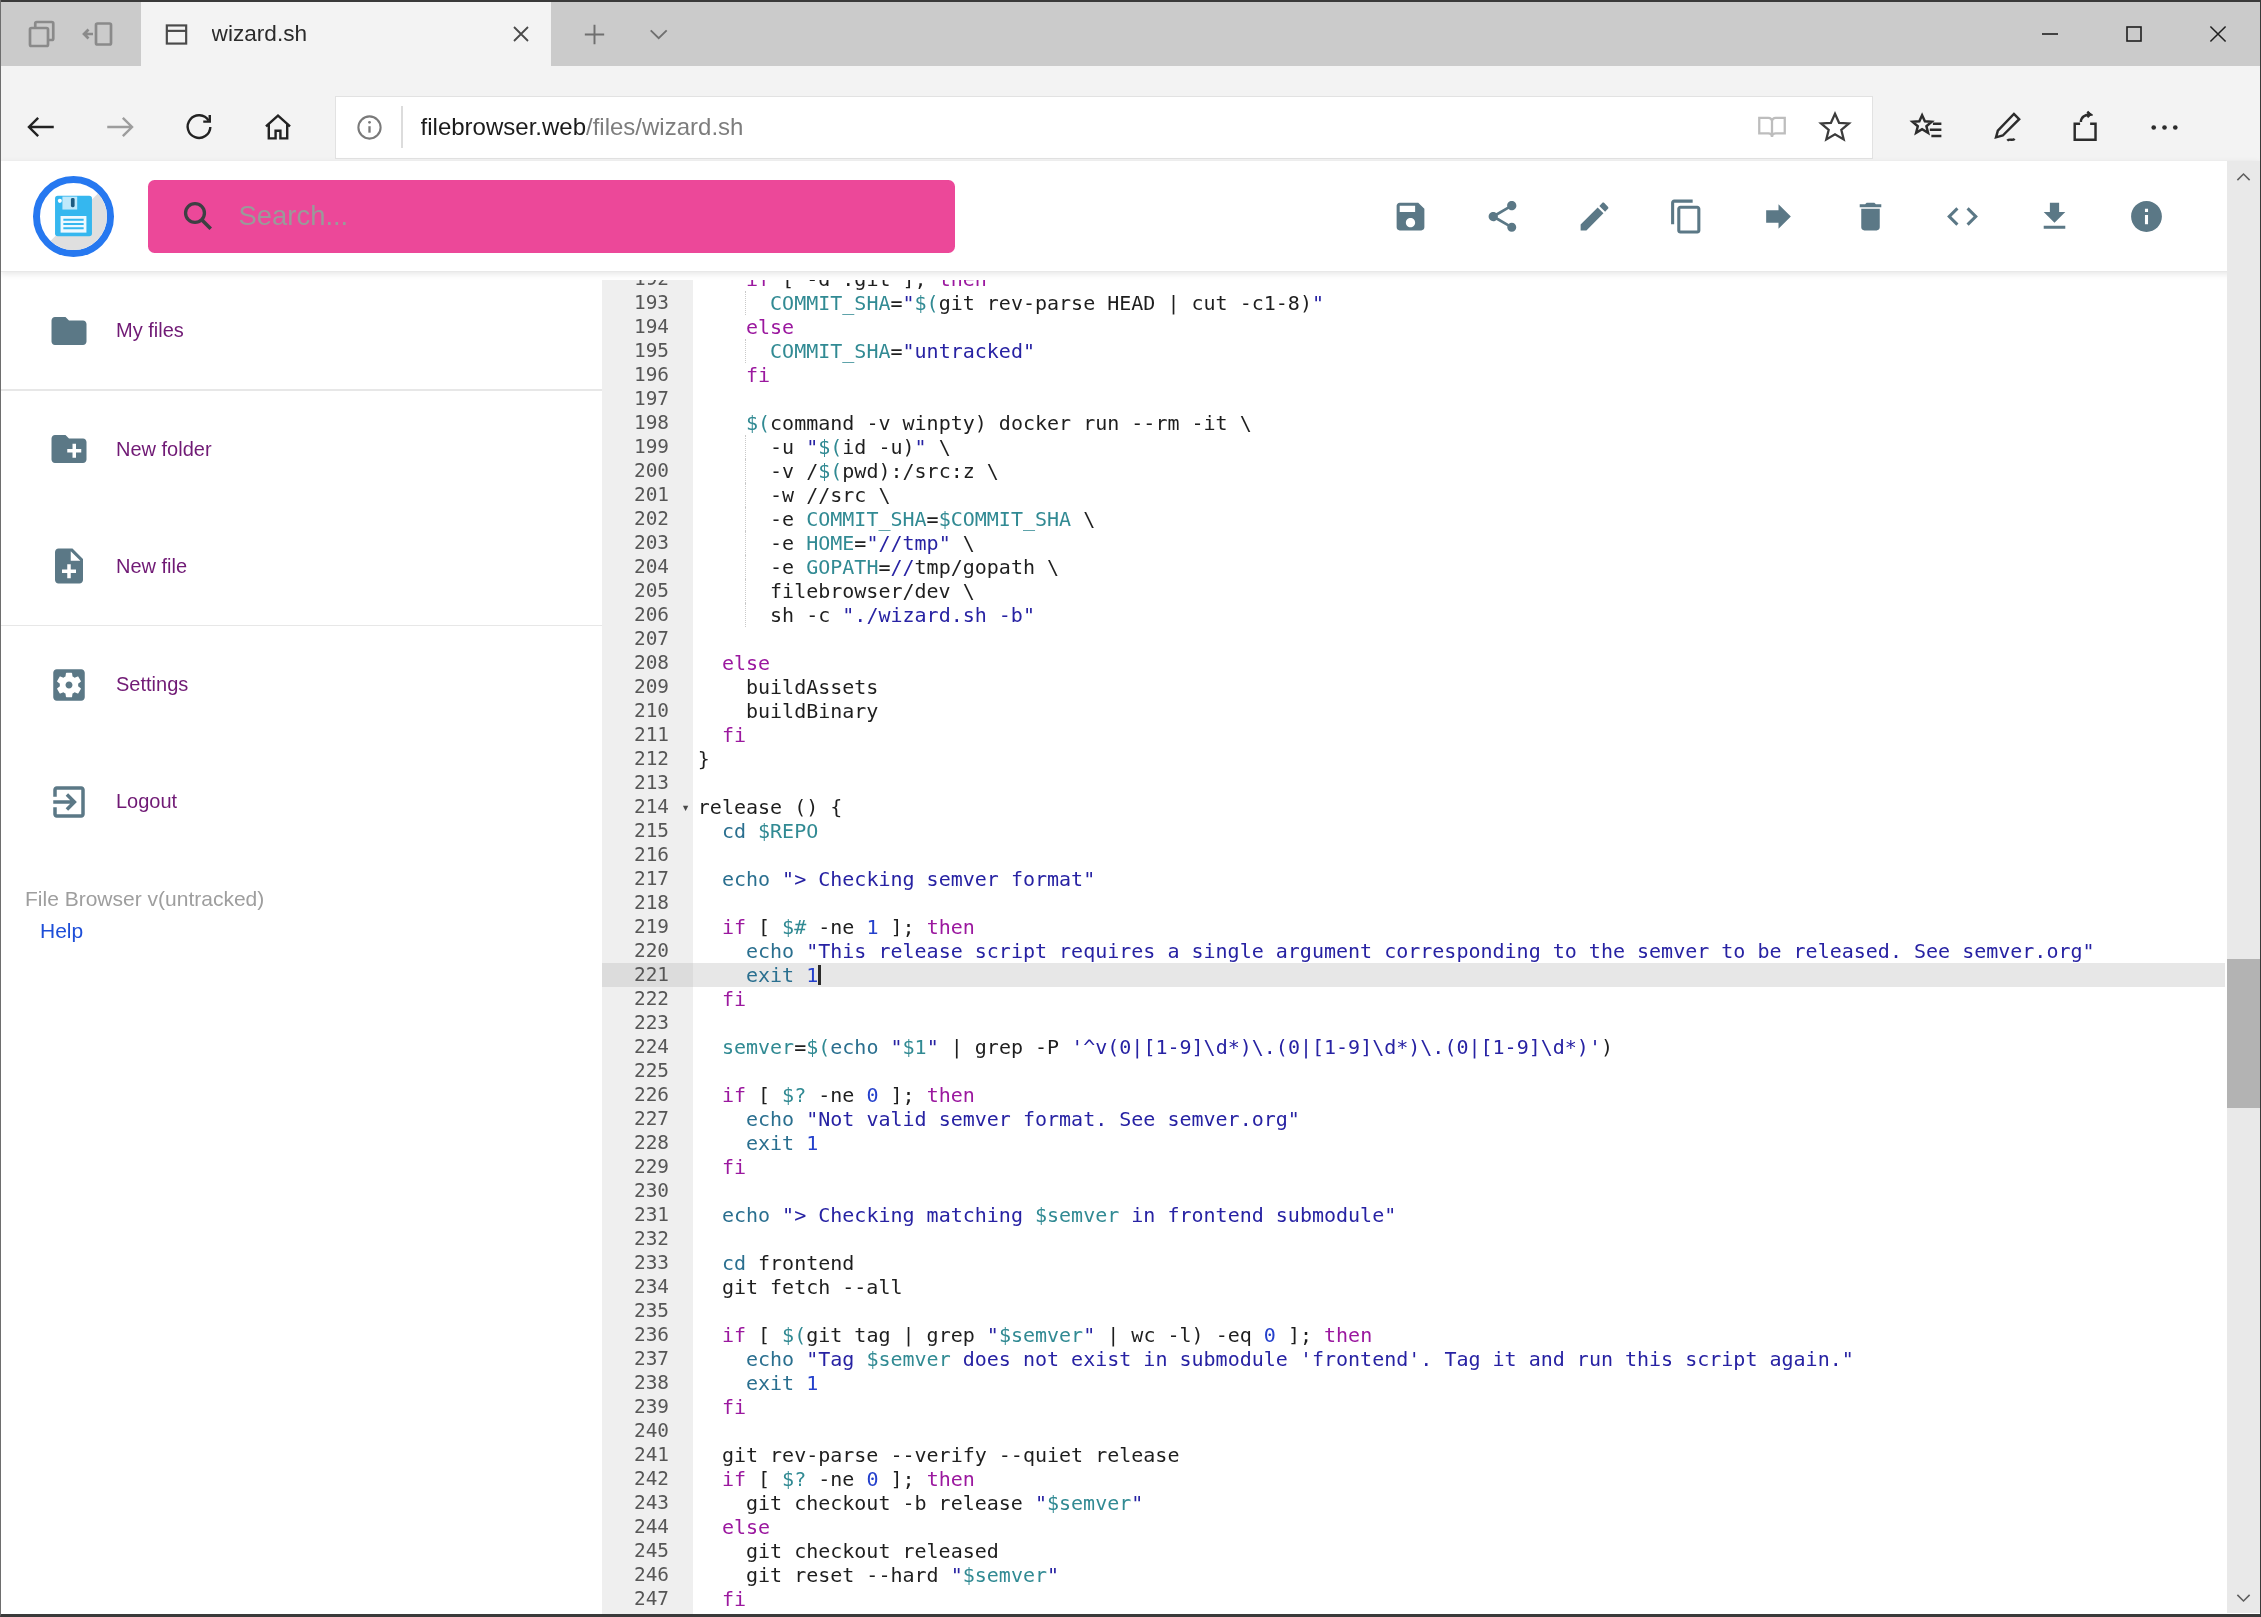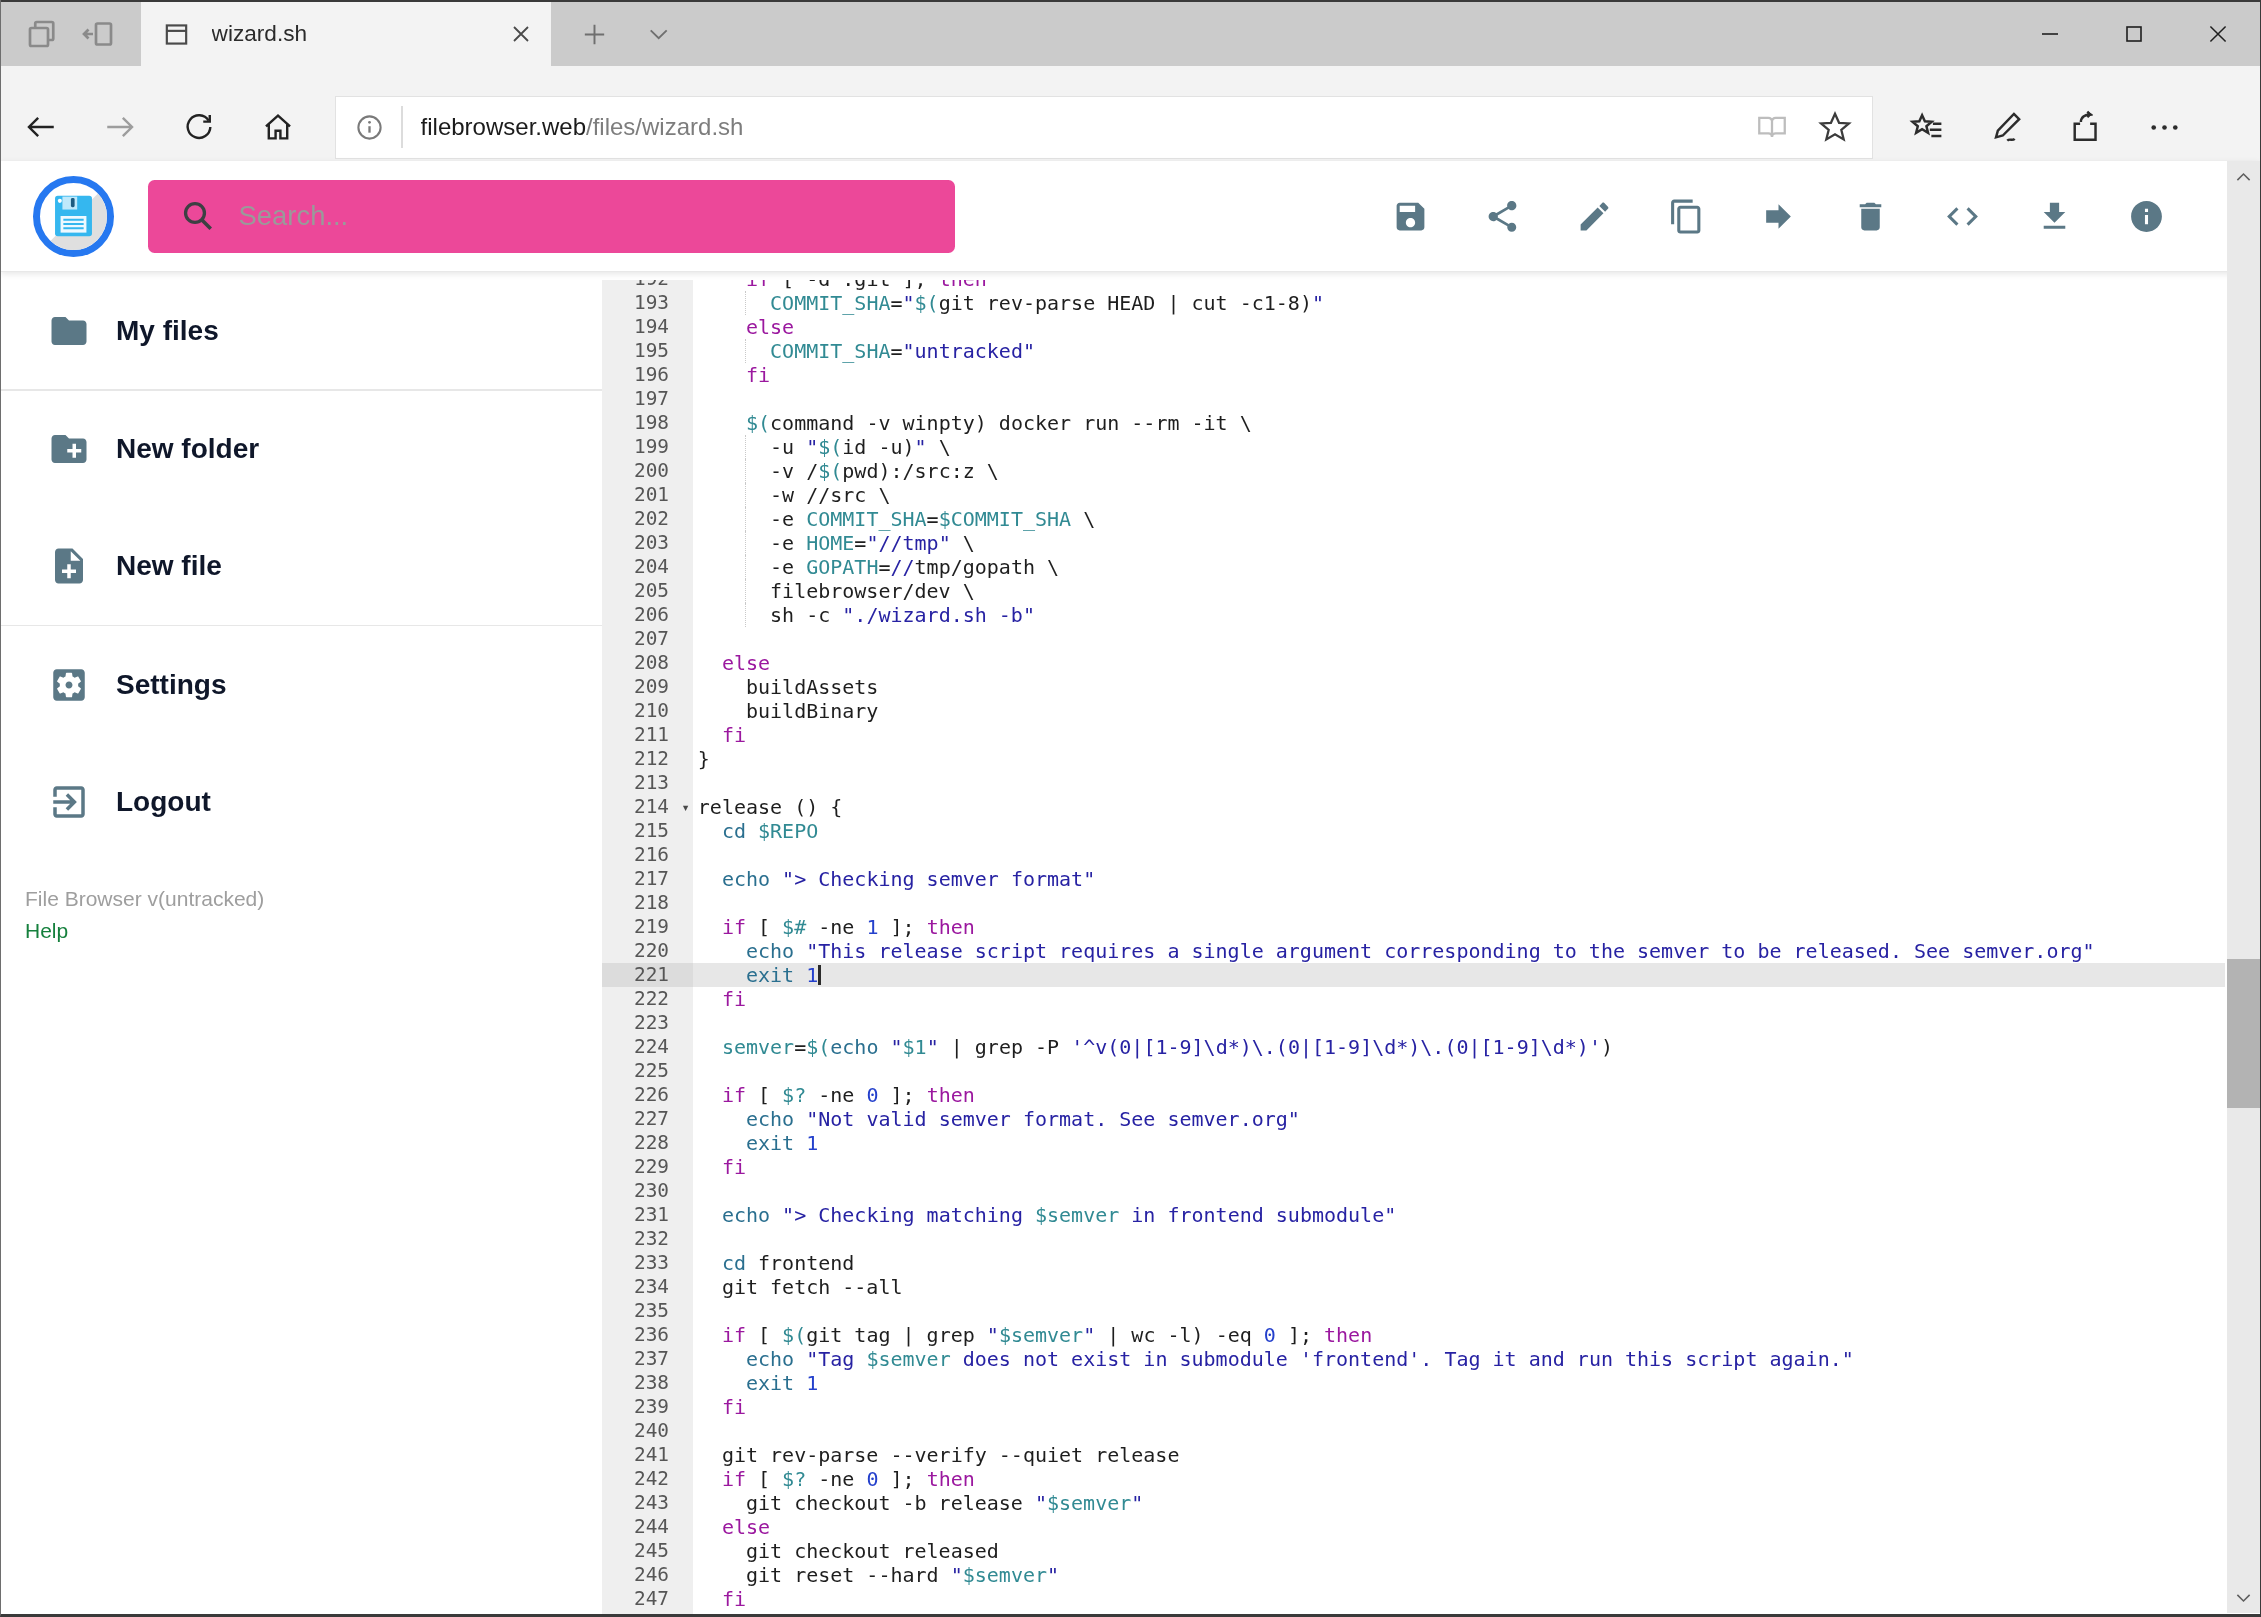--- a/index.html
+++ b/index.html
@@ -50,25 +50,25 @@
   .searchbox input { border:none; outline:none; background:transparent; font-size:27.4px;
                      color:#3c3c3c; width:646px; font-family:"Liberation Sans",sans-serif; }
   .searchbox input::placeholder { color:#9a9a9a; }
   .search-mag { margin:0 22.6px 0 32px; display:flex; }
   .hdr-actions { margin-left:auto; display:flex; align-items:center; gap:55px; padding-right:94px; }
   .tbtn { background:none; border:none; display:flex; cursor:pointer; }
 
   
   .sidebar { position:absolute; left:0; top:111px; width:601px; height:1342px; background:#fff; }
   .side-item { display:flex; align-items:center; height:117px; padding-left:47px; cursor:pointer; }
-  .side-item .lbl { margin-left:26px; font-size:28px; color:#0f172a;font-weight:bold; }
+  .side-item .lbl { margin-left:26px; font-size:20px; color:#701a75; }
   .side-div { height:1.6px; background:#e7e7e7; }
   .side-footer { margin-top:22.6px; padding-left:24px; }
   .side-footer .ver { font-size:21px; color:#9e9e9e; line-height:32px; }
-  .side-footer .hlp { font-size:21px; color:#15803d; line-height:32px; cursor:pointer; }
+  .side-footer .hlp { font-size:21px; color:#1d4ed8; line-height:32px; cursor:pointer;margin-left:15px; }
 
   
   .editor { position:absolute; left:601px; top:119px; width:1623px; height:1345px;
             overflow:hidden; background:#fff; }
   .gutter-bg { position:absolute; left:0; top:0; width:91px; height:100%; background:#efefef; }
   #code-rows { position:relative; margin-top:-13px; }
   .crow { display:flex; height:24px; font-family:"DejaVu Sans Mono", monospace; font-size:20px;
           line-height:24px; white-space:pre; }
   .crow .gut { position:relative; width:91px; flex:0 0 91px; text-align:right; padding-right:24px;
                color:#565656; font-size:19.4px; }

